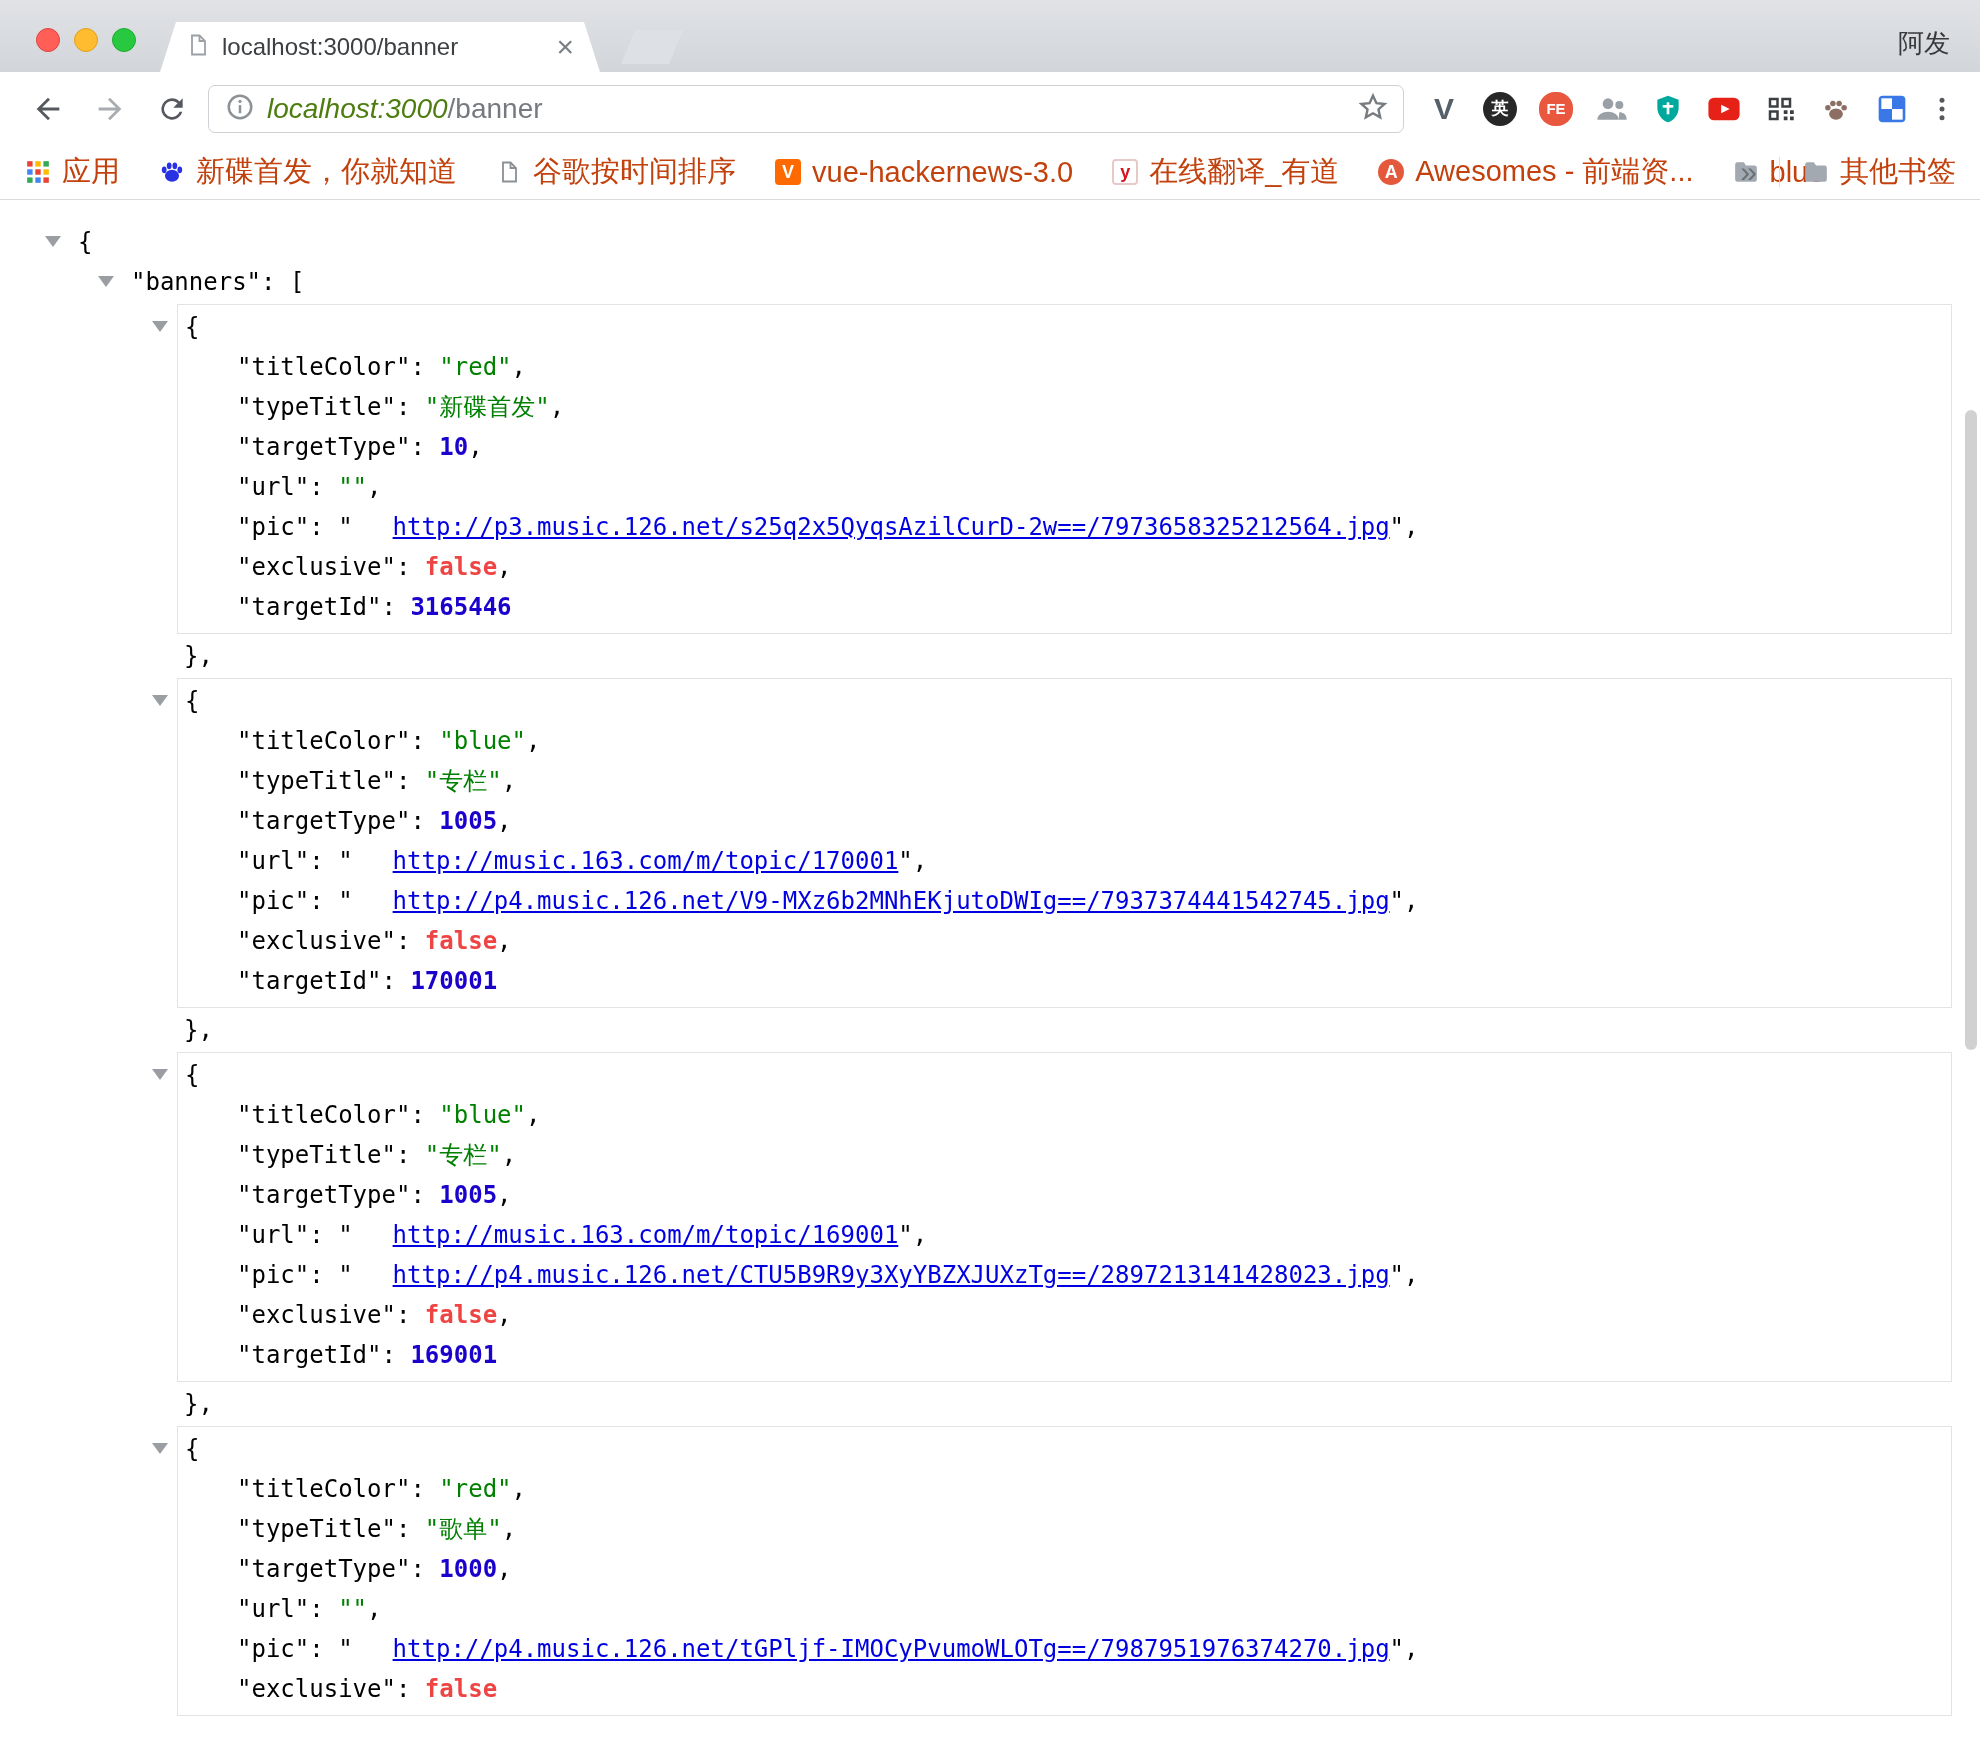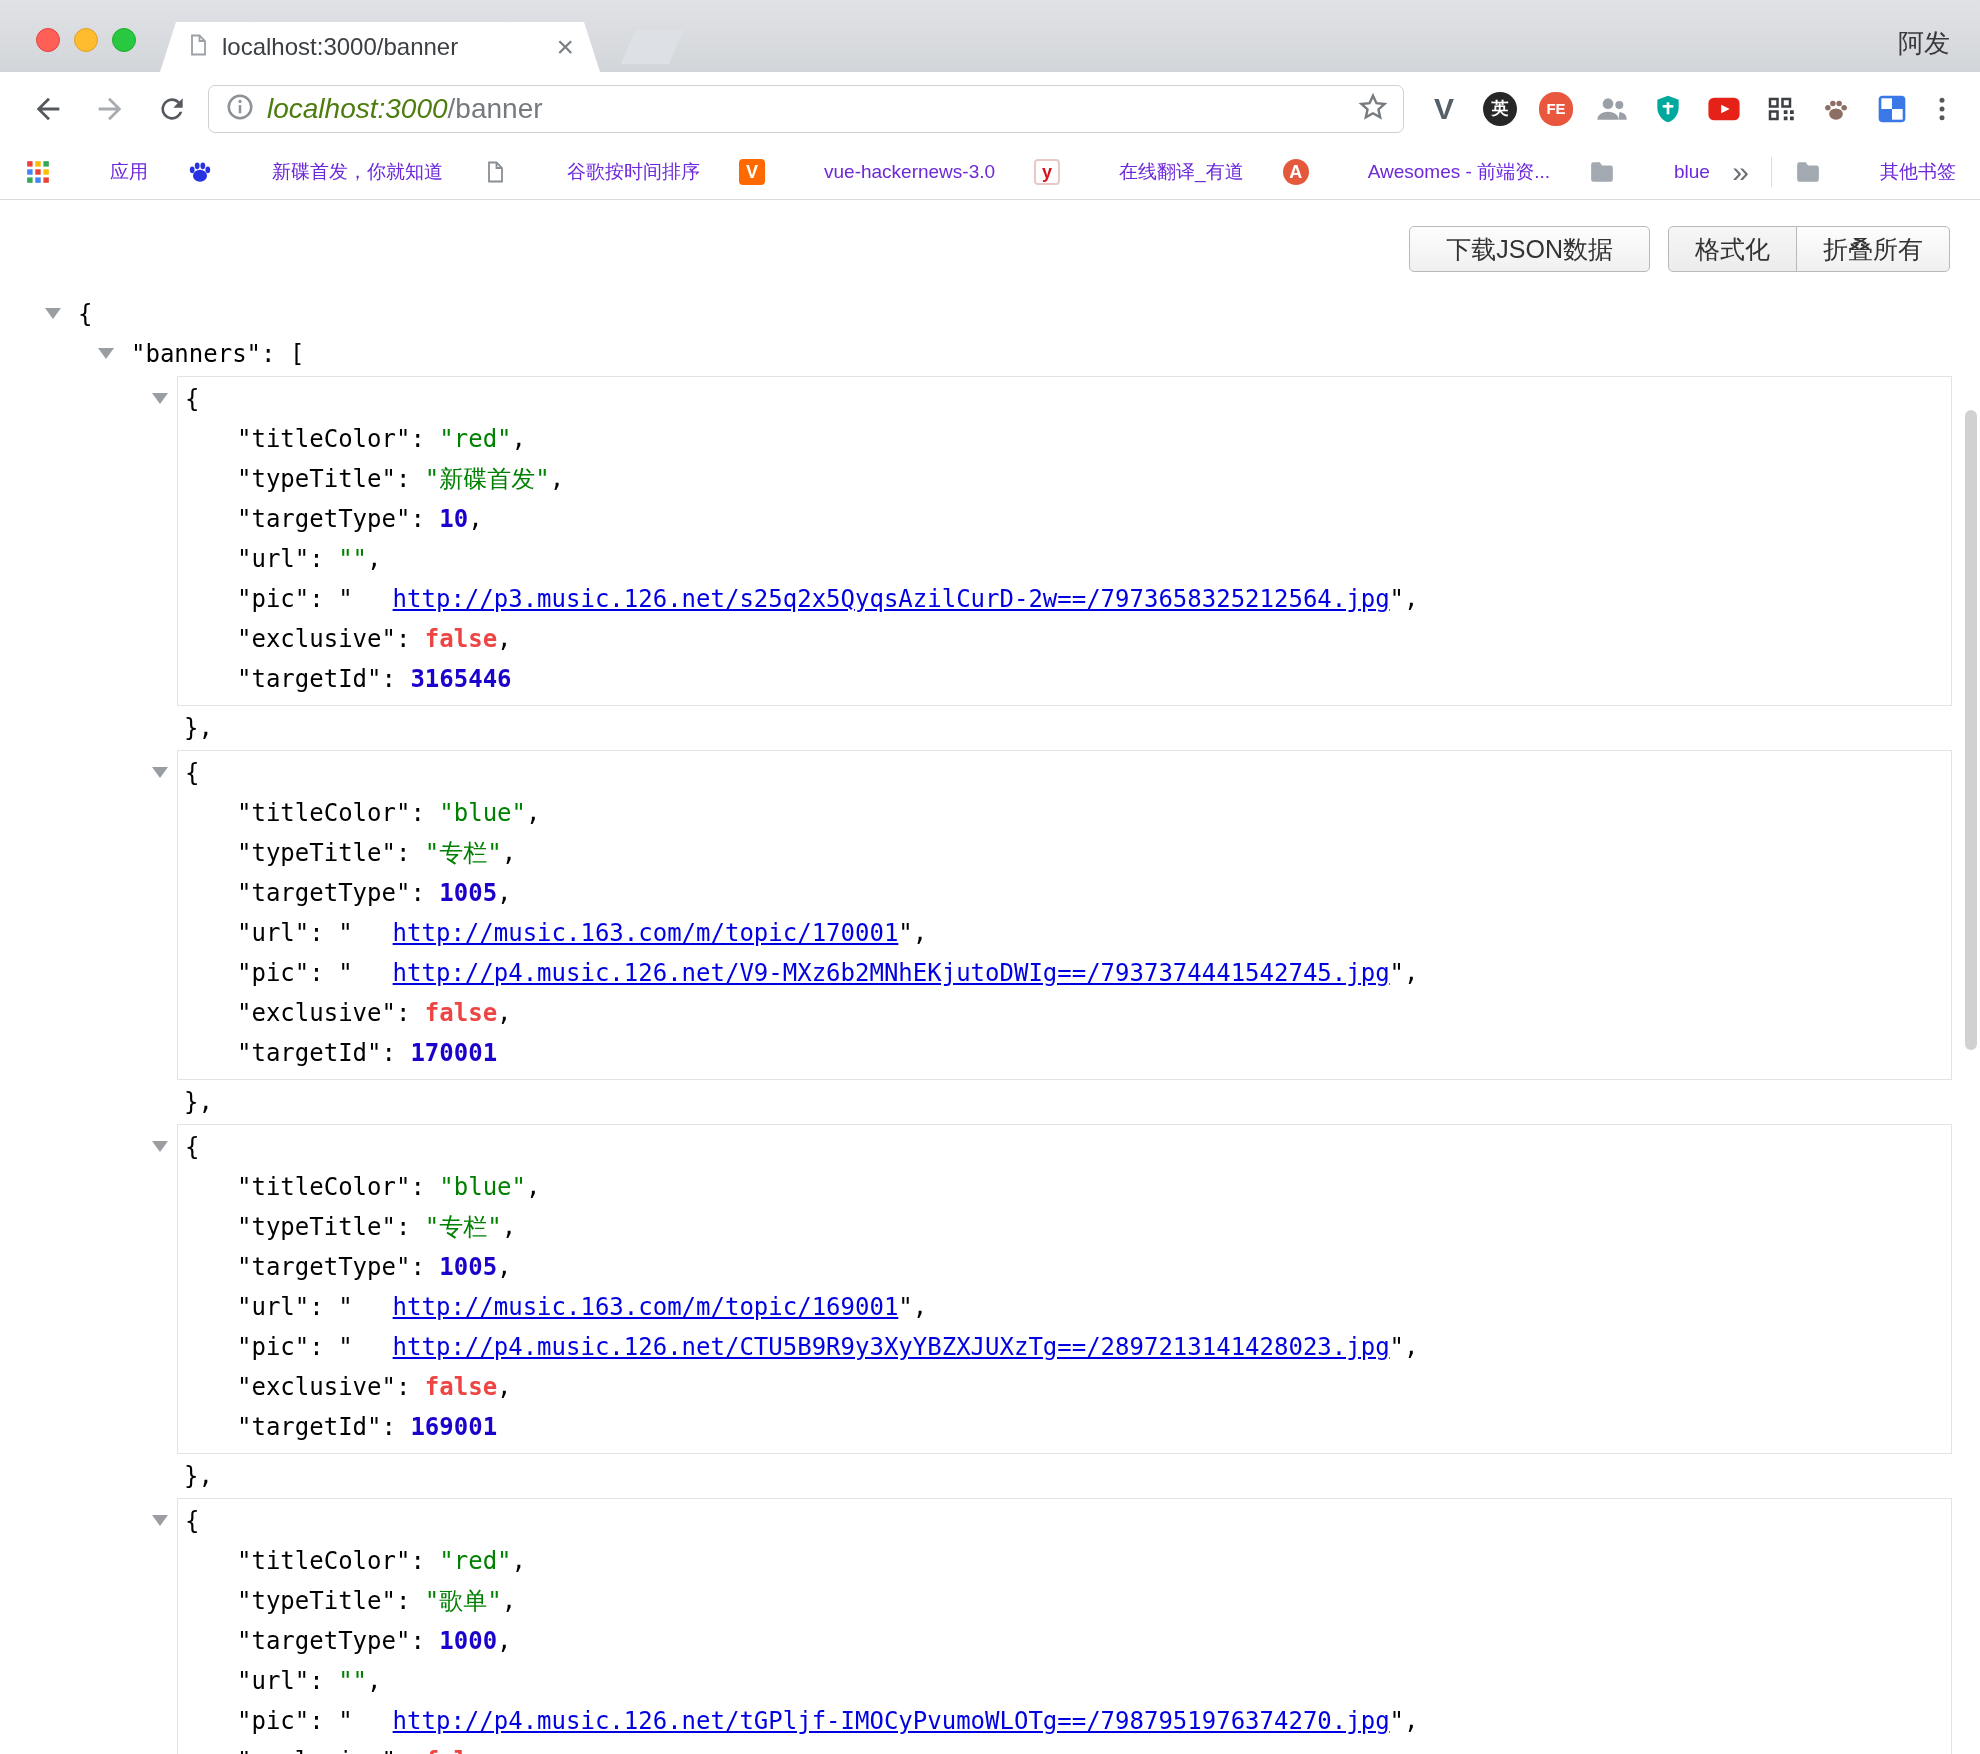--- a/index.html
+++ b/index.html
@@ -37,21 +37,21 @@
   .ext-badge { width:34px; height:34px; border-radius:16px; color:#fff; font-weight:bold; font-size:19px;
                display:flex; align-items:center; justify-content:center; }
   .ext-glyph { font-size:30px; font-weight:bold; }
   .menu-btn { width:44px; height:44px; margin-left:8px; display:flex; align-items:center; justify-content:center; }
 
   
   .bookmarks { height:55px; background:#fff; border-bottom:1px solid #d8dade; display:flex; align-items:center; padding:0 24px; }
   .bm-items { display:flex; align-items:center; gap:38px; flex:1; min-width:0; }
   .bm-item { display:flex; align-items:center; gap:10px; white-space:nowrap; }
   .bm-icon { width:28px; height:28px; display:flex; align-items:center; justify-content:center; }
-  .bm-label { font-size:19px; color:#6d28d9;margin-left:48px; }
+  .bm-label { font-size:29px; color:#c2410c; }
   .bm-badge { width:26px; height:26px; border-radius:4px; font-weight:bold; font-size:18px;
               display:flex; align-items:center; justify-content:center; }
   .bm-right { display:flex; align-items:center; gap:22px; }
   .bm-overflow { font-size:30px; color:#6b7075; line-height:1; }
   .bm-divider { width:1px; height:30px; background:#dcdee0; }
 
   
   .content { position:relative; height:1554px; background:#fff; overflow:hidden; }
   .viewer-toolbar { display:flex; justify-content:flex-end; align-items:center; gap:18px; padding:26px 30px 0 0; }
   .btn { height:46px; padding:0 34px; font-size:25px; color:#333; font-family:"Liberation Sans",sans-serif;
@@ -263,27 +263,20 @@
           <svg viewBox="0 0 24 24" width="26" height="26">
             <path d="M2 5a2 2 0 0 1 2-2h6l2 3h8a2 2 0 0 1 2 2v11a2 2 0 0 1-2 2H4a2 2 0 0 1-2-2z" fill="#a2a9b1"></path>
           </svg>
         </span>
       <span class="bm-label">其他书签</span>
     </div>
   </div>
 </div>
 
 <div class="content">
-  <div class="viewer-toolbar">
-    <button class="btn btn-download">下载JSON数据</button>
-    <div class="btn-group">
-      <button class="btn">格式化</button>
-      <button class="btn">折叠所有</button>
-    </div>
-  </div>
   <div class="json" id="json-tree">
       <div class="jline" style="padding-left: 78px;"><span class="tri" style="left: 45px;"></span><span class="p">{</span></div>
       <div class="jline" style="padding-left: 131px;"><span class="tri" style="left: 98px;"></span><span class="k">"banners"</span><span class="p">: [</span></div>
       <div class="obj-box">
         <div class="jline" style="padding-left: 7px;"><span class="tri" style="left: -26px;"></span><span class="p">{</span></div>
         <div class="jline" style="padding-left: 59px;"><span class="k">"titleColor"</span><span class="p">: </span><span class="s">"red"</span><span class="p">,</span></div>
         <div class="jline" style="padding-left: 59px;"><span class="k">"typeTitle"</span><span class="p">: </span><span class="s">"新碟首发"</span><span class="p">,</span></div>
         <div class="jline" style="padding-left: 59px;"><span class="k">"targetType"</span><span class="p">: </span><span class="n">10</span><span class="p">,</span></div>
         <div class="jline" style="padding-left: 59px;"><span class="k">"url"</span><span class="p">: </span><span class="s">""</span><span class="p">,</span></div>
         <div class="jline" style="padding-left: 59px;"><span class="k">"pic"</span><span class="p">: </span><span class="p">"</span><span class="l">http://p3.music.126.net/s25q2x5QyqsAzilCurD-2w==/7973658325212564.jpg</span><span class="p">"</span><span class="p">,</span></div>

